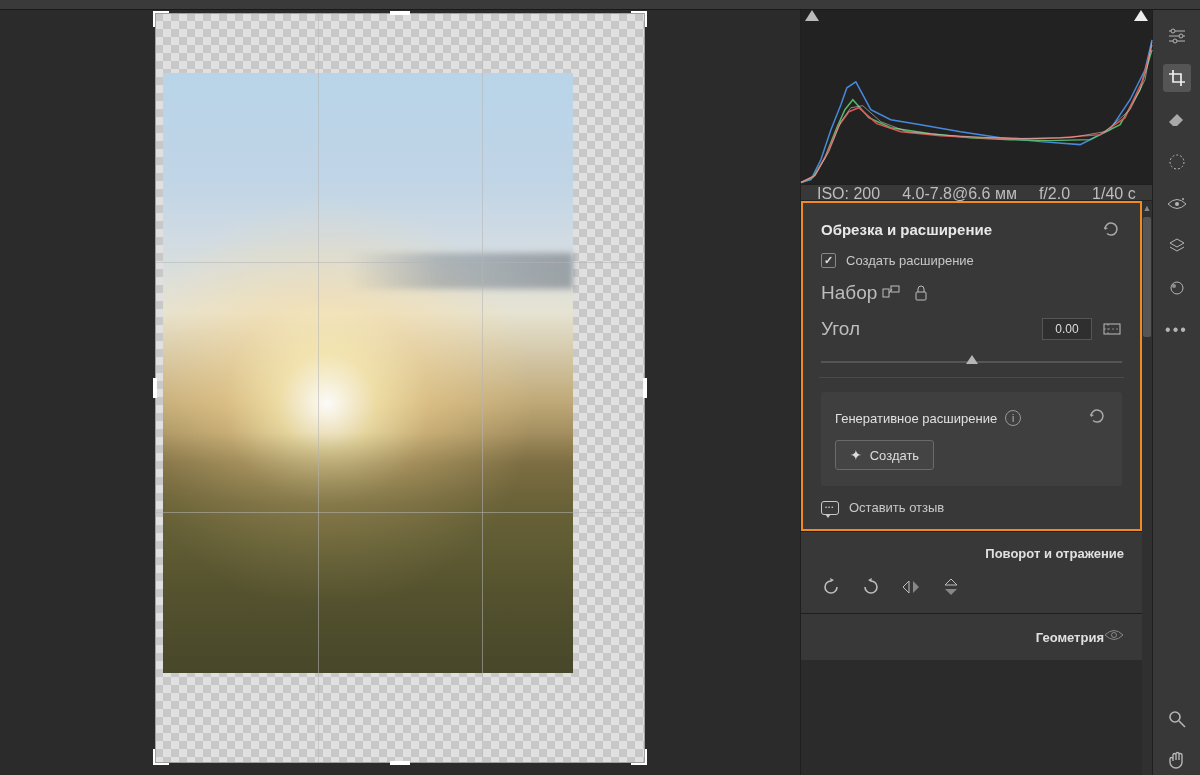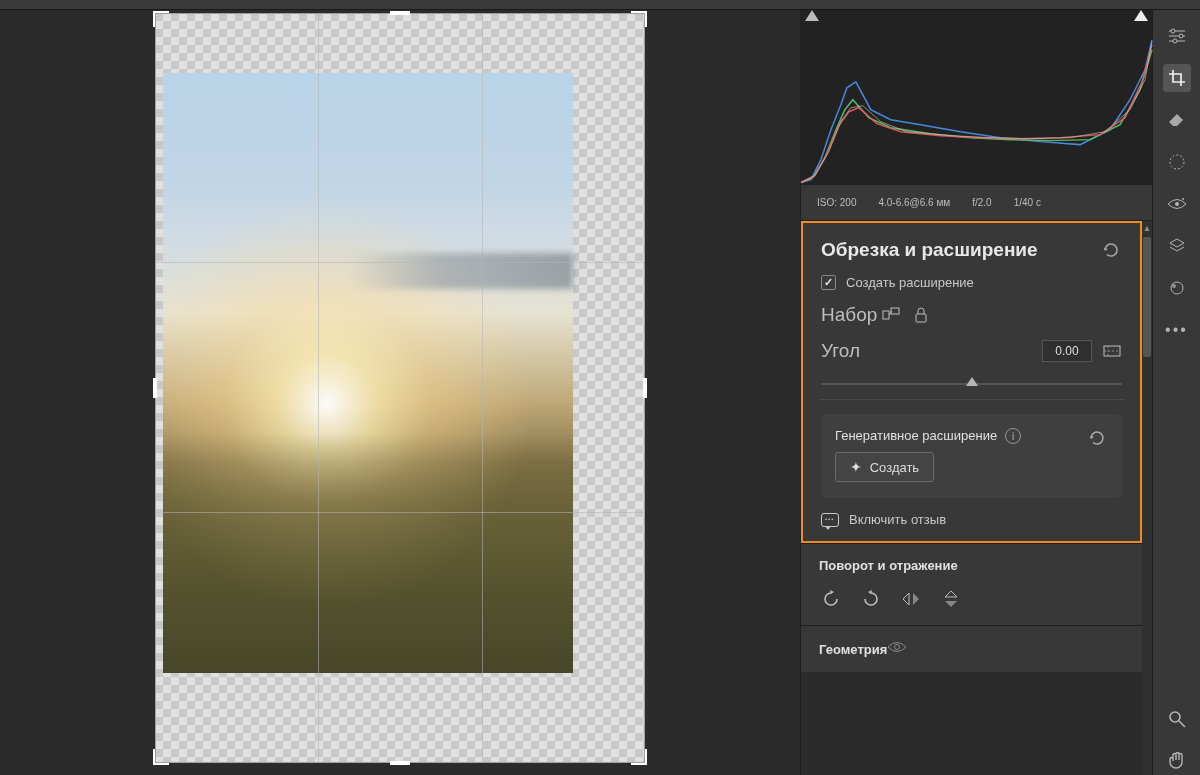--- a/index.html
+++ b/index.html
@@ -48,56 +48,56 @@
 
 .right-col { width: 400px; display:flex; background:#2b2b2b; }
 .panel-col { width: 352px; background:#383838; display:flex; flex-direction:column; border-left:1px solid #1f1f1f; }
 .tool-col  { width: 48px; background:#383838; display:flex; flex-direction:column; align-items:center; gap:14px; padding-top:12px; border-left:1px solid #1f1f1f; }
 
 .histogram { height:175px; background: linear-gradient(#222,#222); position:relative; border-bottom:1px solid #1f1f1f; }
 .histogram svg{position:absolute;inset:0;}
 .triangle-b { position:absolute; left:4px; top:0; width:0; height:0; border-left:7px solid transparent;border-right:7px solid transparent;border-bottom:11px solid #bbb;}
 .triangle-w { position:absolute; right:4px; top:0; width:0; height:0; border-left:7px solid transparent;border-right:7px solid transparent;border-bottom:11px solid #eee;}
 
-.meta-row { height:36px; display:flex; align-items:center; gap:22px; padding:0 16px; font-size:10px; color:#bdbdbd; background:#383838; border-bottom:1px solid #222;}
+.meta-row { height:16px; display:flex; align-items:flex-start; gap:22px; padding:0 16px; font-size:16px; color:#bdbdbd; background:#383838; border-bottom:1px solid #222;}
 .scroll-area { flex:1; overflow:hidden; background:#2b2b2b; position:relative; padding-right:10px;}
 .scrollbar-slot { position:absolute; right:0; top:0; bottom:0; width:10px; background:#303030; }
 .scrollbar-up { position:absolute; right:0; top:0; width:10px; height:14px; display:flex;align-items:center;justify-content:center;font-size:9px;color:#888;}
 .scrollbar-thumb { position:absolute; right:1px; top:16px; width:8px; height:120px; background:#555; border-radius:2px; }
 
 .accent-panel { margin:0; border:2px solid #f08a24; background:#383838; padding:16px 18px 14px; }
 .row { display:flex; align-items:center; gap:10px; margin-bottom:14px; }
-.section-title { font-size:19px; font-weight:600; color:#e8e8e8; flex:1; }
+.section-title { font-size:15px; font-weight:600; color:#e8e8e8; flex:1; }
 .reset-ic { width:20px; height:20px; display:inline-flex; align-items:center; justify-content:center; color:#a8a8a8; cursor:pointer;}
 .checkbox { width:15px; height:15px; border:1px solid #888; border-radius:2px; display:inline-flex; align-items:center; justify-content:center; background:#3a3a3a; cursor:pointer;}
 .checkbox.checked::after{content:"✓"; color:#e0e0e0; font-size:11px; font-weight:bold;}
 .chk-label { font-size:13px; color:#c8c8c8; }
 .field-label { font-size:19px; color:#bdbdbd; width:50px; }
 select.dd { flex:1; background:#2f2f2f; border:1px solid #555; color:#ccc; font-size:12px; height:24px; padding:0 6px; appearance:none; border-radius:2px; background-image: linear-gradient(45deg, transparent 50%, #999 50%), linear-gradient(135deg, #999 50%, transparent 50%); background-position: calc(100% - 14px) 10px, calc(100% - 10px) 10px; background-size:4px 4px,4px 4px; background-repeat:no-repeat; }
 .iconbtn { width:20px; height:20px; display:inline-flex; align-items:center; justify-content:center; color:#bdbdbd; cursor:pointer; }
 .num-input { width:50px; height:22px; background:#2f2f2f; border:1px solid #555; color:#ddd; font-size:12px; text-align:center;}
 .slider-track { position:relative; height:14px; margin-top:-4px; margin-bottom:8px;}
 .slider-track .line{position:absolute;left:0;right:0;top:6px;height:2px;background:#555;}
 .slider-track .knob{position:absolute; left:50%; top:0; transform:translateX(-50%); width:0;height:0;border-left:6px solid transparent;border-right:6px solid transparent;border-bottom:9px solid #b5b5b5;}
 .sep { height:1px; background:#4a4a4a; margin:6px -2px 14px; }
 
 .gen-box { background:#3f3f3f; border-radius:3px; padding:14px 14px 16px; margin-bottom:14px; }
-.gen-head { display:flex; align-items:flex-start; gap:8px; margin-bottom:4px;}
+.gen-head { display:flex; align-items:flex-end; gap:8px; margin-bottom:14px;}
 .gen-title { font-size:13px; color:#e0e0e0; font-weight:500;}
 .info-ic{width:16px;height:16px;border:1px solid #999;border-radius:50%;display:inline-flex;align-items:center;justify-content:center;font-size:10px;color:#bbb;}
 .gen-btn { display:inline-flex; align-items:center; gap:8px; border:1px solid #6a6a6a; background:#444; color:#ddd; font-size:13px; padding:6px 14px; border-radius:3px; cursor:pointer;}
 .gen-btn .sparkle{font-size:14px;}
 
 .feedback { display:flex; align-items:center; gap:10px; font-size:13px; color:#c8c8c8; cursor:pointer;}
 .bubble-ic{display:inline-flex;width:18px;height:14px;border:1.5px solid #c8c8c8;border-radius:3px;position:relative;}
 .bubble-ic::after{content:"";position:absolute;left:3px;bottom:-4px;width:0;height:0;border-left:3px solid transparent;border-right:3px solid transparent;border-top:4px solid #c8c8c8;}
 .bubble-ic span{position:absolute;top:2px;left:3px;font-size:6px;letter-spacing:1px;color:#c8c8c8;}
 
 .plain-panel { background:#383838; padding:14px 18px; border-top:1px solid #1f1f1f; }
-.plain-row{display:flex;align-items:center;justify-content:flex-start;}
+.plain-row{display:flex;align-items:center;justify-content:flex-end;}
 .plain-title{font-size:13px;font-weight:600;color:#e0e0e0;}
 .eye-ic{color:#888;}
 .transform-icons{display:flex;gap:16px;margin-top:14px;}
 .ticon{width:24px;height:24px;display:inline-flex;align-items:center;justify-content:center;color:#bdbdbd;cursor:pointer;font-size:16px;}
 
 .tool-col .tbtn{width:28px;height:28px;display:flex;align-items:center;justify-content:center;color:#b5b5b5;cursor:pointer;}
 .tool-col .spacer{flex:1;}
 svg{overflow:visible;}
 </style>
 </head>
@@ -140,21 +140,21 @@
         <svg viewBox="0 0 352 175" preserveAspectRatio="none">
           <polyline points="0,173 10,170 20,150 30,120 40,95 46,78 55,72 70,100 90,110 120,115 160,122 200,128 240,132 280,135 310,120 330,90 345,60 352,30" fill="none" stroke="#4a8fe7" stroke-width="1.5" opacity="0.95"></polyline>
           <polyline points="0,173 12,168 24,148 36,118 44,100 52,90 68,108 90,118 130,124 170,128 210,130 250,131 290,130 320,115 340,80 352,40" fill="none" stroke="#58c268" stroke-width="1.5" opacity="0.95"></polyline>
           <polyline points="0,173 14,166 26,144 38,116 48,102 58,98 76,114 100,122 140,126 180,128 220,129 260,128 300,125 325,108 342,72 352,35" fill="none" stroke="#e05a5a" stroke-width="1.5" opacity="0.95"></polyline>
           <polyline points="0,173 14,166 28,142 40,112 50,98 62,96 80,112 106,122 150,126 190,128 230,129 270,128 305,122 330,100 345,70 352,32" fill="none" stroke="#cccccc" stroke-width="1" opacity="0.6"></polyline>
         </svg>
       </div>
 
       <div class="meta-row">
         <span>ISO: 200</span>
-        <span>4.0-6.6@6.6 мм</span>
+        <span>4.0-7.8@6.6 мм</span>
         <span>f/2.0</span>
         <span>1/40 c</span>
       </div>
 
       <div class="scroll-area">
         <div class="scrollbar-slot">
           <div class="scrollbar-up">▲</div>
           <div class="scrollbar-thumb"></div>
         </div>
 
@@ -224,21 +224,21 @@
             <button class="gen-btn">
               <span class="sparkle">✦</span>
               <span>Создать</span>
             </button>
           </div>
 
           <div class="feedback">
             <span class="bubble-ic">
                 <span>•••</span>
               </span>
-            <span>Включить отзыв</span>
+            <span>Оставить отзыв</span>
           </div>
         </div>
 
         <div class="plain-panel">
           <div class="plain-row">
             <span class="plain-title">Поворот и отражение</span>
           </div>
           <div class="transform-icons">
             <span class="ticon">
               <svg width="18" height="18" viewBox="0 0 18 18">

